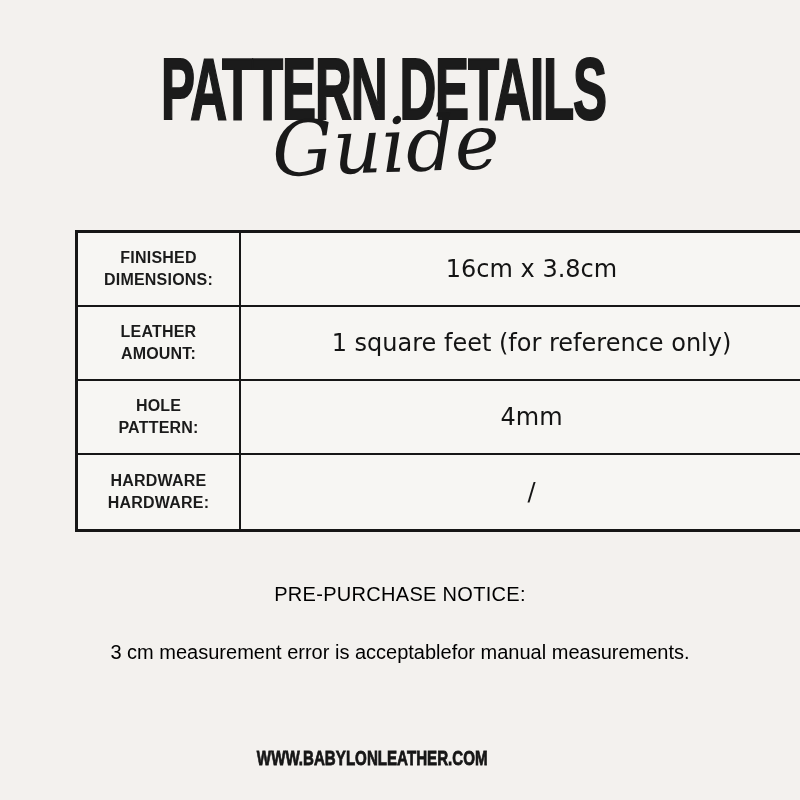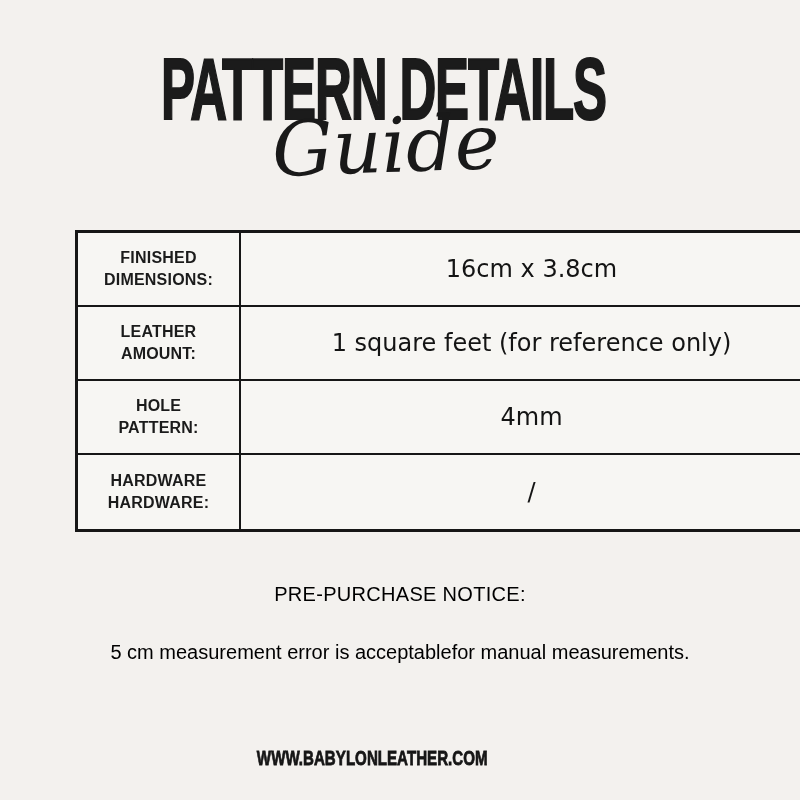--- a/index.html
+++ b/index.html
@@ -169,19 +169,19 @@
       <span>HARDWARE</span>
       <span>HARDWARE:</span>
     </div>
     <div class="cell value-cell last">
       <span>/</span>
     </div>
 
   </div>
 
   <div class="notice-heading">PRE-PURCHASE NOTICE:</div>
-  <div class="notice-line notice-line1">5 cm measurement error is acceptablefor manual measurements.</div>
+  <div class="notice-line notice-line1">3 cm measurement error is acceptablefor manual measurements.</div>
 
   <div class="site">
     <span class="site-inner">WWW.BABYLONLEATHER.COM</span>
   </div>
 
 </div>
 
 </body></html>

